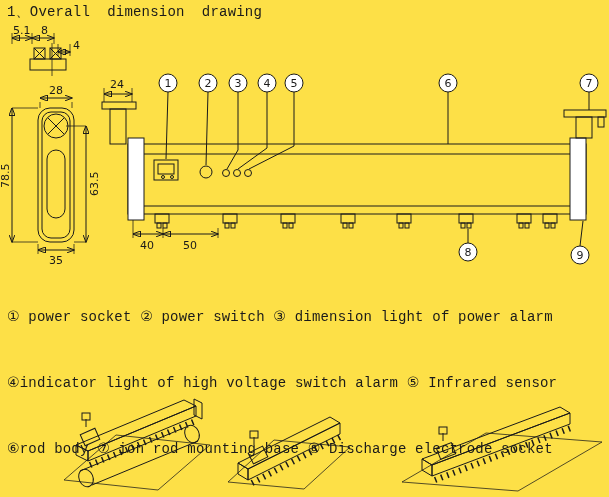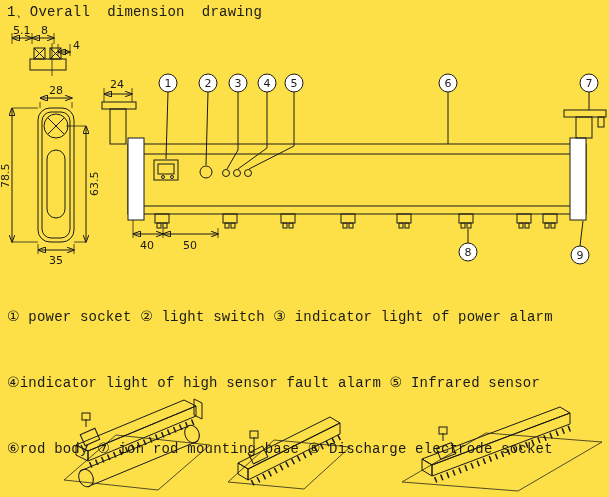--- a/index.html
+++ b/index.html
@@ -192,22 +192,22 @@
       <circle cx="468" cy="230" r="9"></circle>
         <text x="468" y="234" text-anchor="middle">8</text>
     </g>
     <g class="callout">
       <circle cx="580" cy="233" r="9"></circle>
         <text x="580" y="237" text-anchor="middle">9</text>
     </g>
   </svg>
 
   <div class="legend">
-    <div>① power socket ② light switch ③ indicator light of power alarm</div>
-    <div>④indicator light of high sensor fault alarm ⑤ Infrared sensor</div>
+    <div>① power socket ② power switch ③ dimension light of power alarm</div>
+    <div>④indicator light of high voltage switch alarm ⑤ Infrared sensor</div>
     <div>⑥rod body ⑦ ion rod mounting base ⑧ Discharge electrode socket</div>
     
   </div>
 
 
   <svg id="iso-svg" width="609" height="112" viewBox="0 0 609 112">
 
     <g>
       <polygon class="thin" points="64,95 158,105 210,60 116,50"></polygon>
       <ellipse transform="rotate(-24 86 93)" cx="86" cy="93" rx="7" ry="9"></ellipse>

